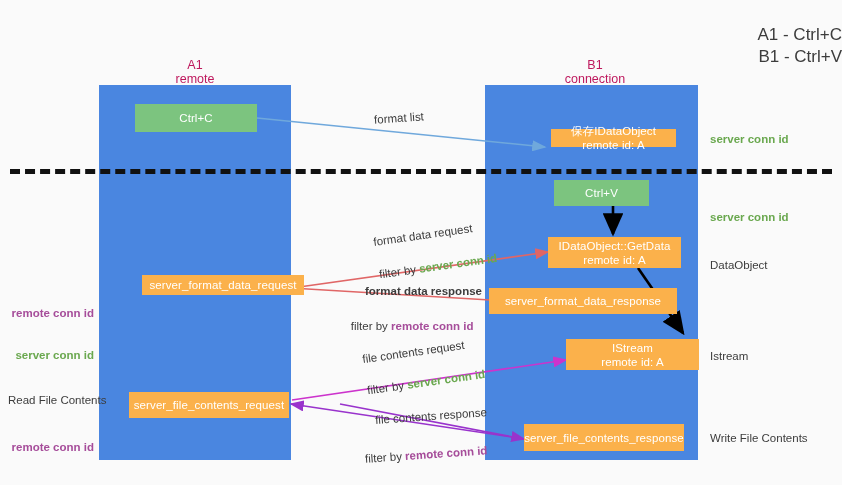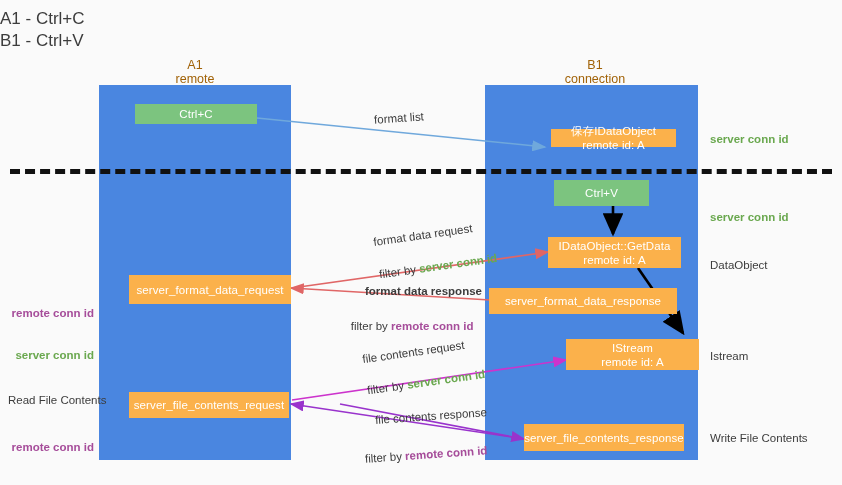--- a/index.html
+++ b/index.html
@@ -19,36 +19,36 @@
   #diagram {
     position: absolute;
     left: 0; top: 0;
     width: 842px;
     height: 485px;
   }
 
   
   .title {
     position: absolute;
-    left: 0; top: 8px;
-    width: 842px;
-    text-align: left;
+    left: 0; top: 24px;
+    width: 842px;
+    text-align: right;
     font-size: 17px;
     line-height: 22px;
     color: #3c3c3c;
     white-space: pre;
   }
 
   
   .col-head {
     position: absolute;
     text-align: center;
     font-size: 12.5px;
     line-height: 14px;
-    color: #a16207;
+    color: #be185d;
   }
   .col-head .l2 { display: block; }
 
   
   .lane {
     position: absolute;
     background: #4a86e0;
   }
 
   
@@ -167,39 +167,39 @@
 
     <line x1="292" y1="400" x2="566" y2="360" stroke="#cc33cc" stroke-width="1.6" marker-end="url(#ah-magenta)"></line>
 
     <line x1="525" y1="439" x2="291" y2="404" stroke="#9933cc" stroke-width="1.6" marker-end="url(#ah-purple)"></line>
 
     <line x1="340" y1="404" x2="524" y2="439" stroke="#9933cc" stroke-width="1.6" marker-end="url(#ah-purple)"></line>
   </svg>
 
   <div class="divider"></div>
 
-  <div class="node green" style="left:135px; top:104px; width:122px; height:20px;">
+  <div class="node green" style="left:135px; top:104px; width:122px; height:28px;">
     <span>Ctrl+C</span>
   </div>
 
   <div class="node orange" style="left:551px; top:129px; width:125px; height:18px;">
     <span>保存IDataObject
 remote id: A</span>
   </div>
 
   <div class="node green" style="left:554px; top:180px; width:95px; height:26px;">
     <span>Ctrl+V</span>
   </div>
 
   <div class="node orange" style="left:548px; top:237px; width:133px; height:31px;">
     <span>IDataObject::GetData
 remote id: A</span>
   </div>
 
-  <div class="node orange" style="left:129px; top:275px; width:162px; height:29px;text-align:right;">
+  <div class="node orange" style="left:142px; top:275px; width:162px; height:20px;text-align:right;">
     <span>server_format_data_request</span>
   </div>
 
   <div class="node orange" style="left:489px; top:288px; width:188px; height:26px;">
     <span>server_format_data_response</span>
   </div>
 
   <div class="node orange" style="left:566px; top:339px; width:133px; height:31px;">
     <span>IStream
 remote id: A</span>

